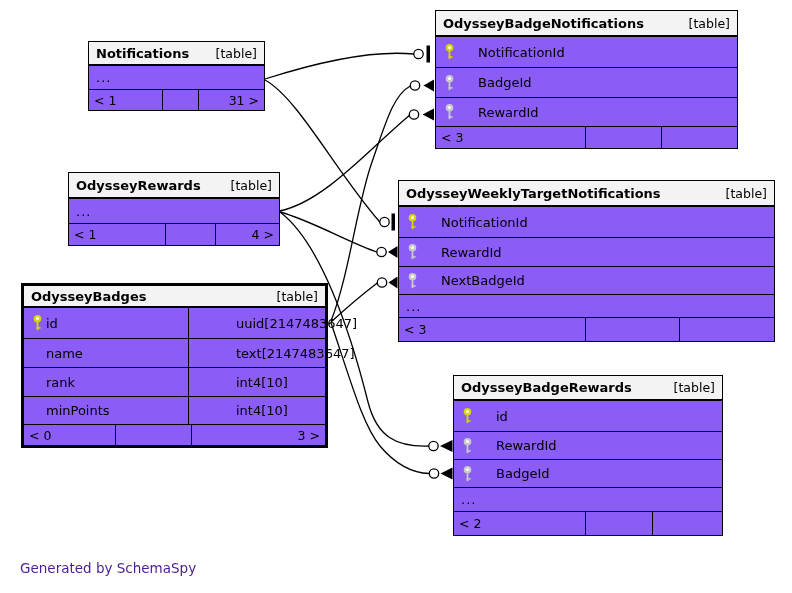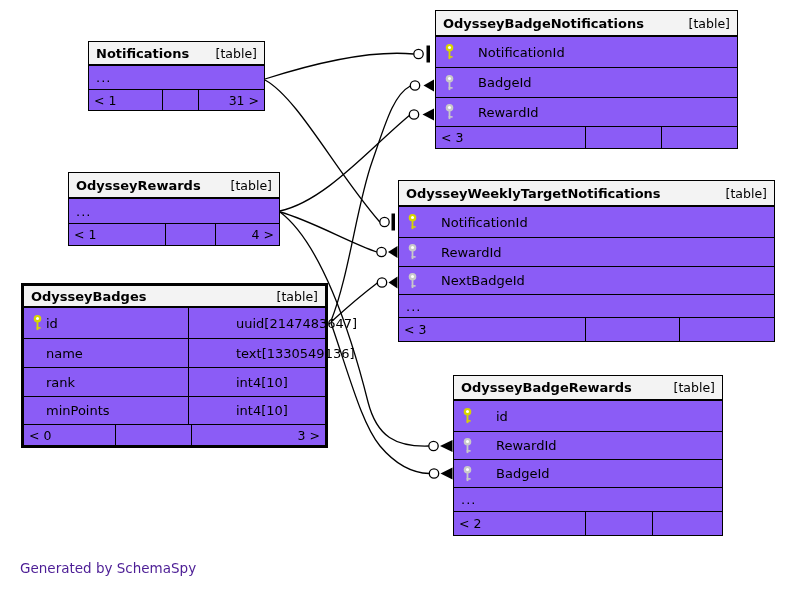--- a/index.html
+++ b/index.html
@@ -207,21 +207,21 @@
             <rect x="4.6" y="12.6" width="4" height="1.6" fill="currentColor"></rect>
           </svg></span>
       <span class="colname" style="width:142px;">id</span>
       <span class="typecell" style="width:137px;">
           <span class="coltype">uuid[2147483647]</span>
         </span>
     </div>
     <div class="row" style="height:29px;">
       <span class="colname" style="width:142px;">name</span>
       <span class="typecell" style="width:137px;">
-          <span class="coltype">text[1330549136]</span>
+          <span class="coltype">text[2147483647]</span>
         </span>
     </div>
     <div class="row" style="height:29px;">
       <span class="colname" style="width:142px;">rank</span>
       <span class="typecell" style="width:137px;">
           <span class="coltype">int4[10]</span>
         </span>
     </div>
     <div class="row" style="height:28px;">
       <span class="colname" style="width:142px;">minPoints</span>

